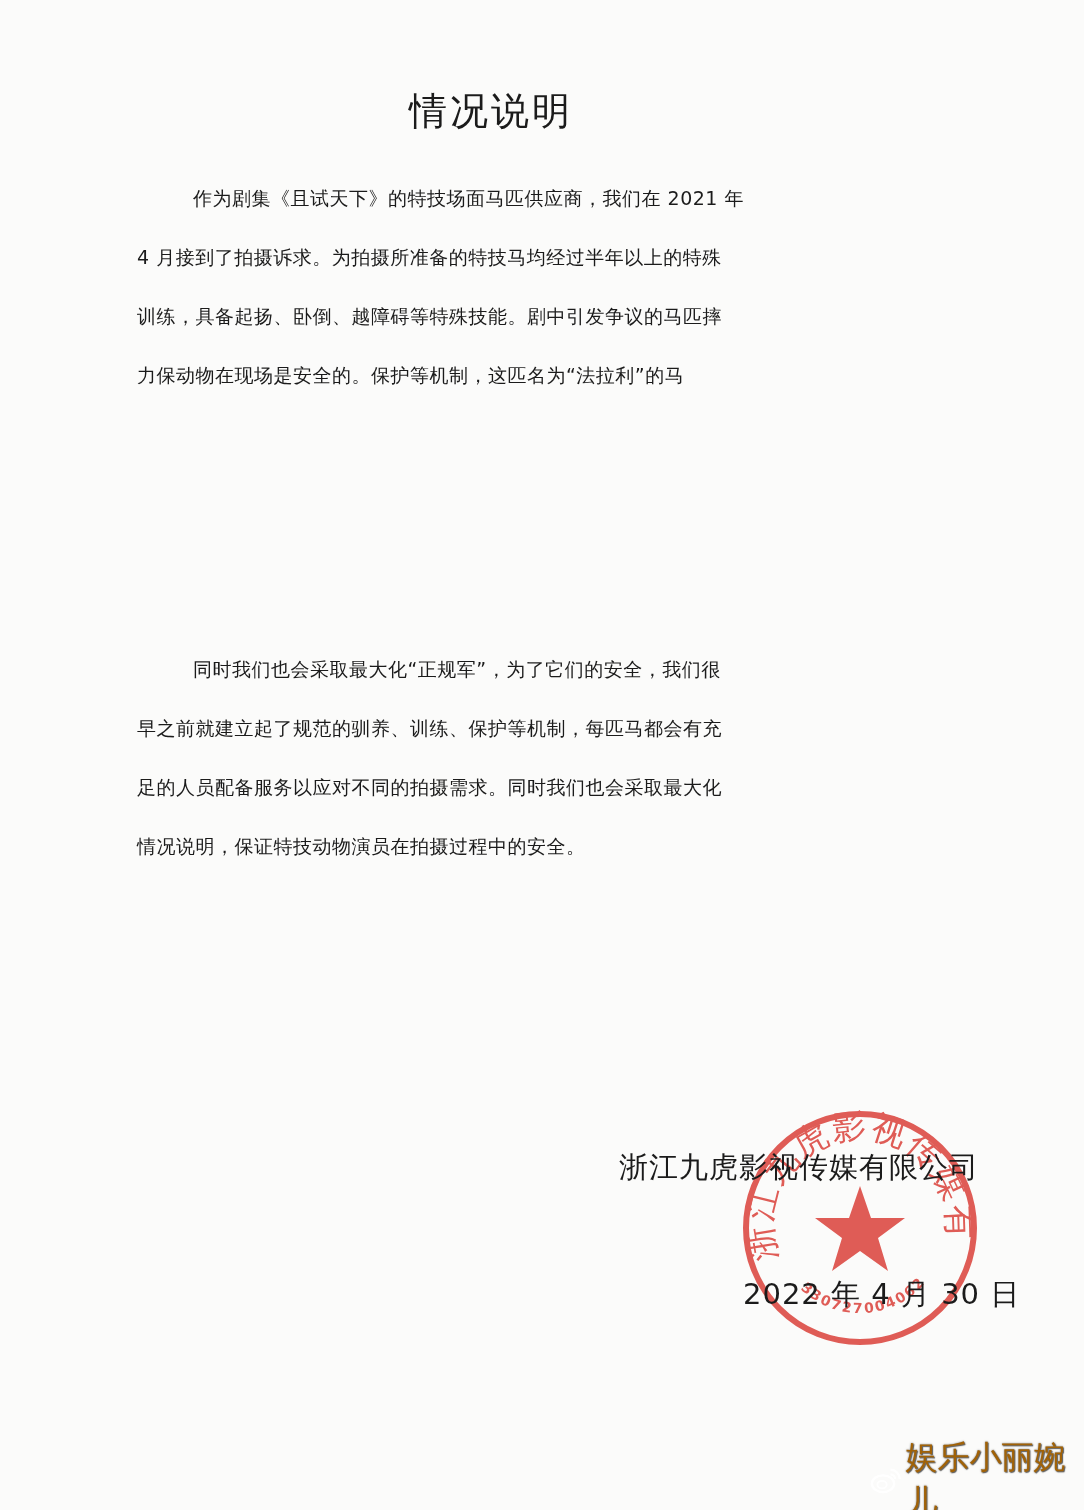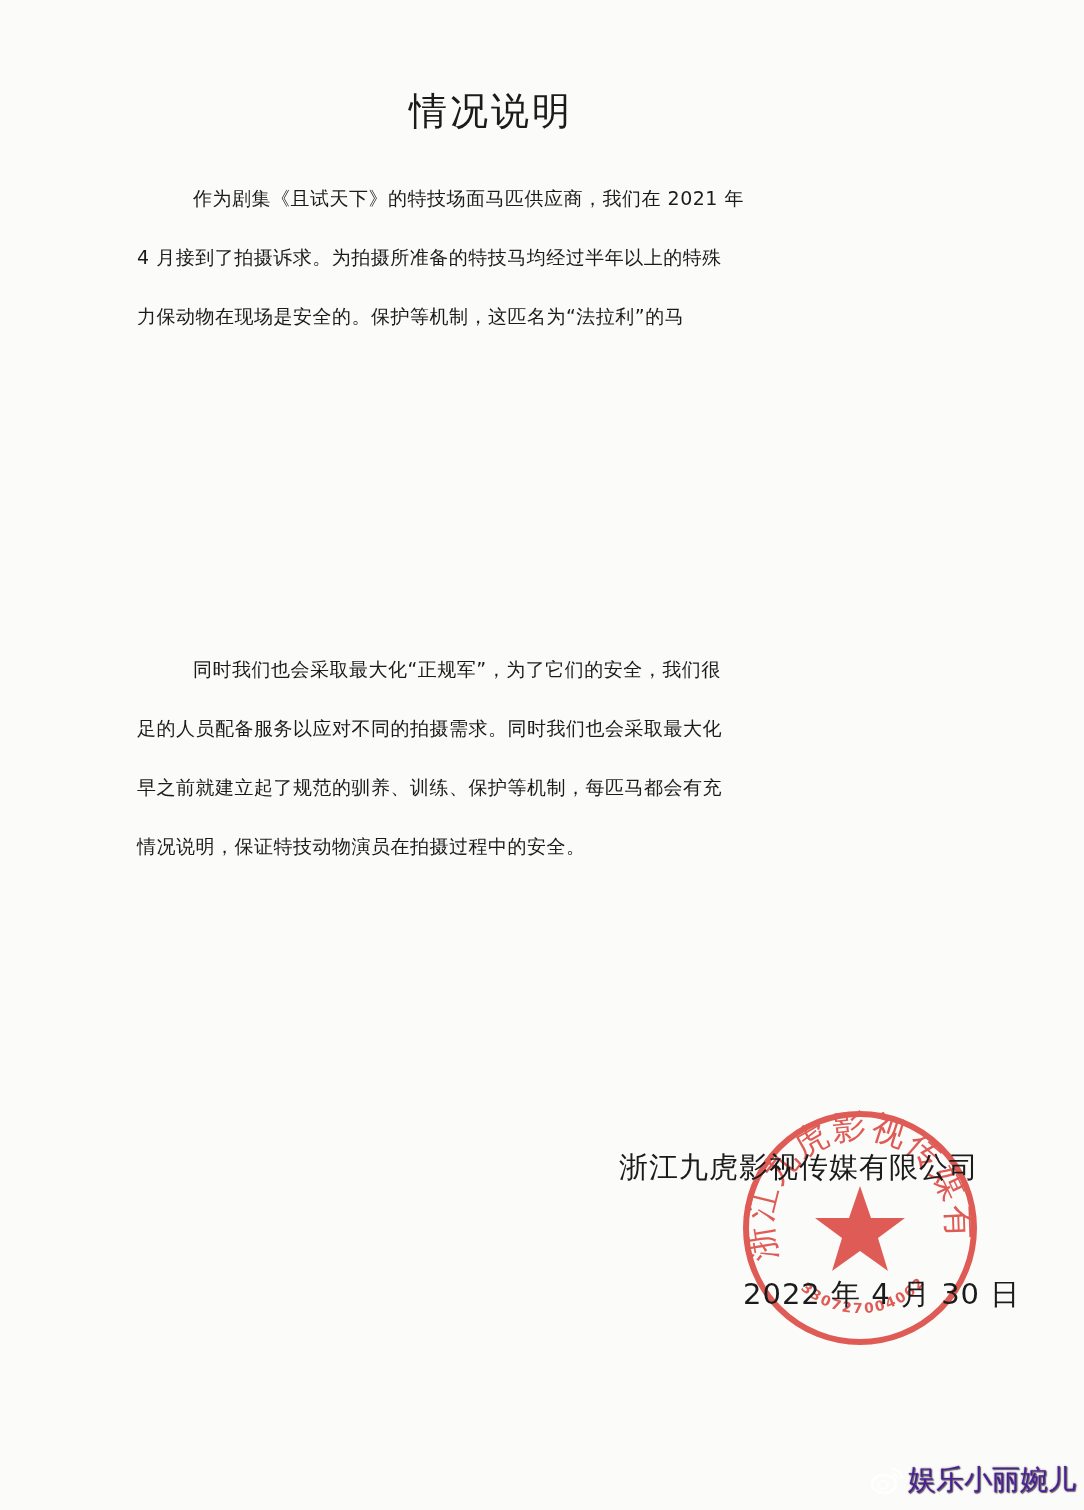--- a/index.html
+++ b/index.html
@@ -31,43 +31,44 @@
     }
     .sig-company { left: 619px; top: 1148px; letter-spacing: 1px; }
     .sig-date { left: 743px; top: 1275px; letter-spacing: 1px; }
     .seal {
       position: absolute; left: 740px; top: 1108px; width: 240px; height: 240px;
       opacity: 0.82;
     }
     .watermark {
       position: absolute; left: 870px; top: 1460px; height: 40px;
       display: flex; align-items: center; gap: 4px;
-      color: #4c1d95; font-size: 28px;
+      color: #a16207; font-size: 32px;
       font-family: Liberation Mono, monospace;
       text-shadow: 0 0 2px #777, 1px 1px 1px #555;
     }
     .watermark svg { width: 34px; height: 30px; }
   </style>
 </head>
 <body>
 
 <div class="page">
 
   <div class="title">情况说明</div>
 
   <div class="para p1">
     <span class="line indent">作为剧集《且试天下》的特技场面马匹供应商，我们在 2021 年</span>
     <span class="line">4 月接到了拍摄诉求。为拍摄所准备的特技马均经过半年以上的特殊</span>
+    <span class="line">训练，具备起扬、卧倒、越障碍等特殊技能。剧中引发争议的马匹摔</span>
     <span class="line">力保动物在现场是安全的。保护等机制，这匹名为“法拉利”的马</span>
   </div>
 
   <div class="para p2">
     <span class="line indent">同时我们也会采取最大化“正规军”，为了它们的安全，我们很</span>
+    <span class="line">早之前就建立起了规范的驯养、训练、保护等机制，每匹马都会有充</span>
     <span class="line">足的人员配备服务以应对不同的拍摄需求。同时我们也会采取最大化</span>
-    <span class="line">早之前就建立起了规范的驯养、训练、保护等机制，每匹马都会有充</span>
     <span class="line">情况说明，保证特技动物演员在拍摄过程中的安全。</span>
   </div>
 
   <svg class="seal" viewBox="0 0 240 240">
     <defs>
       <path id="sealArc" d="M 38 150 A 88 88 0 1 1 202 150"></path>
       <path id="codeArc" d="M 55 175 A 85 85 0 0 0 185 175"></path>
     </defs>
     <circle cx="120" cy="120" r="114" fill="none" stroke="#d93a33" stroke-width="6"></circle>
     <text font-size="34" fill="#d93a33" font-family="DejaVu Sans, sans-serif" letter-spacing="2">

